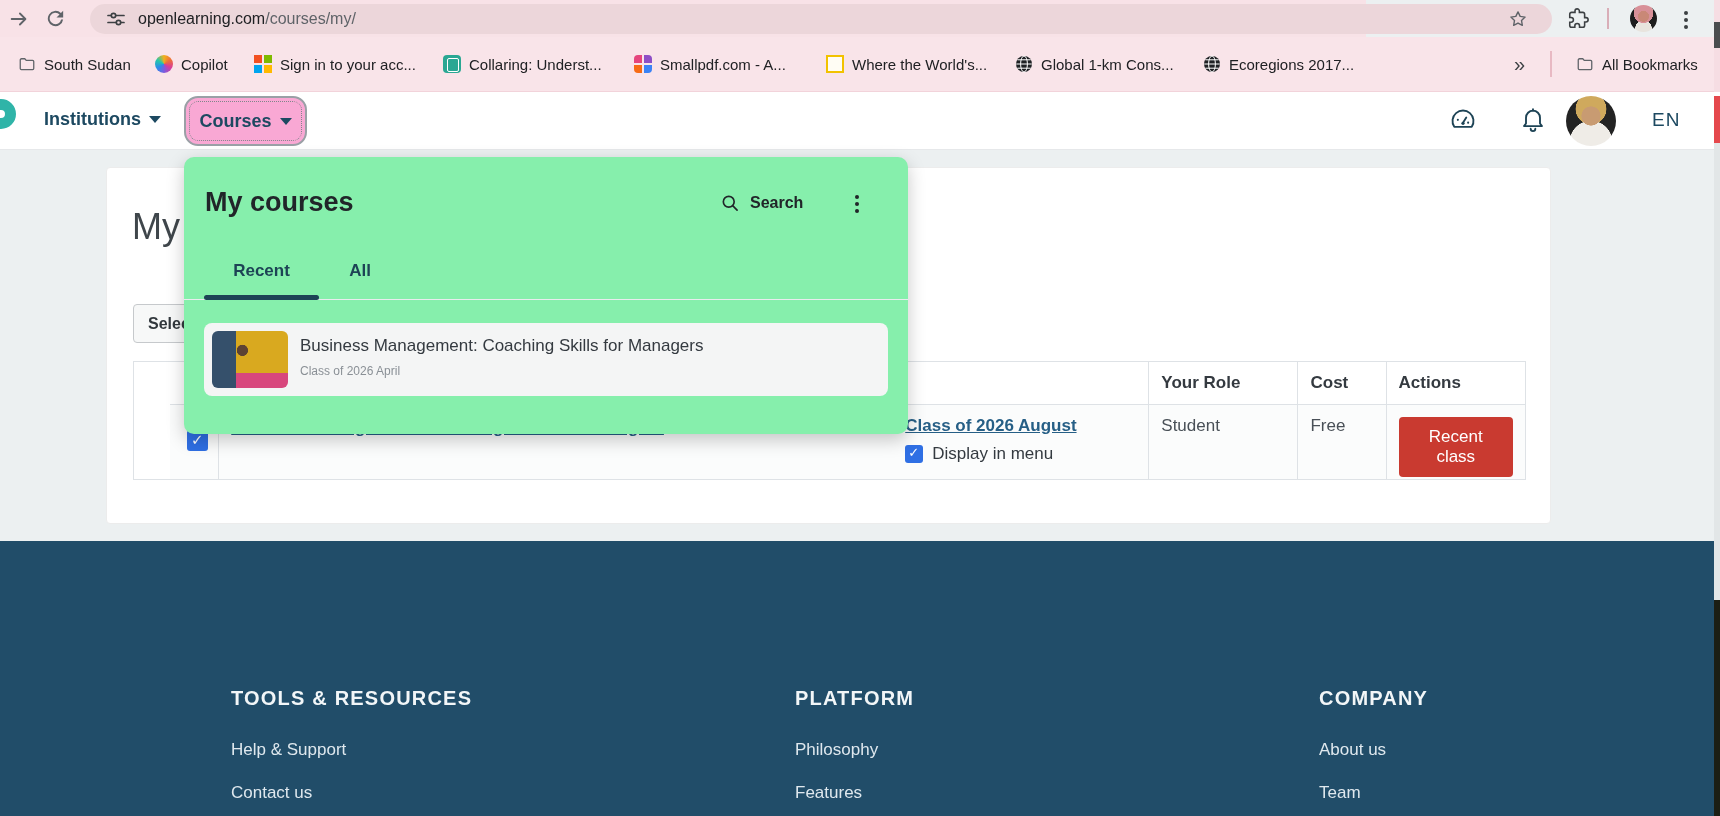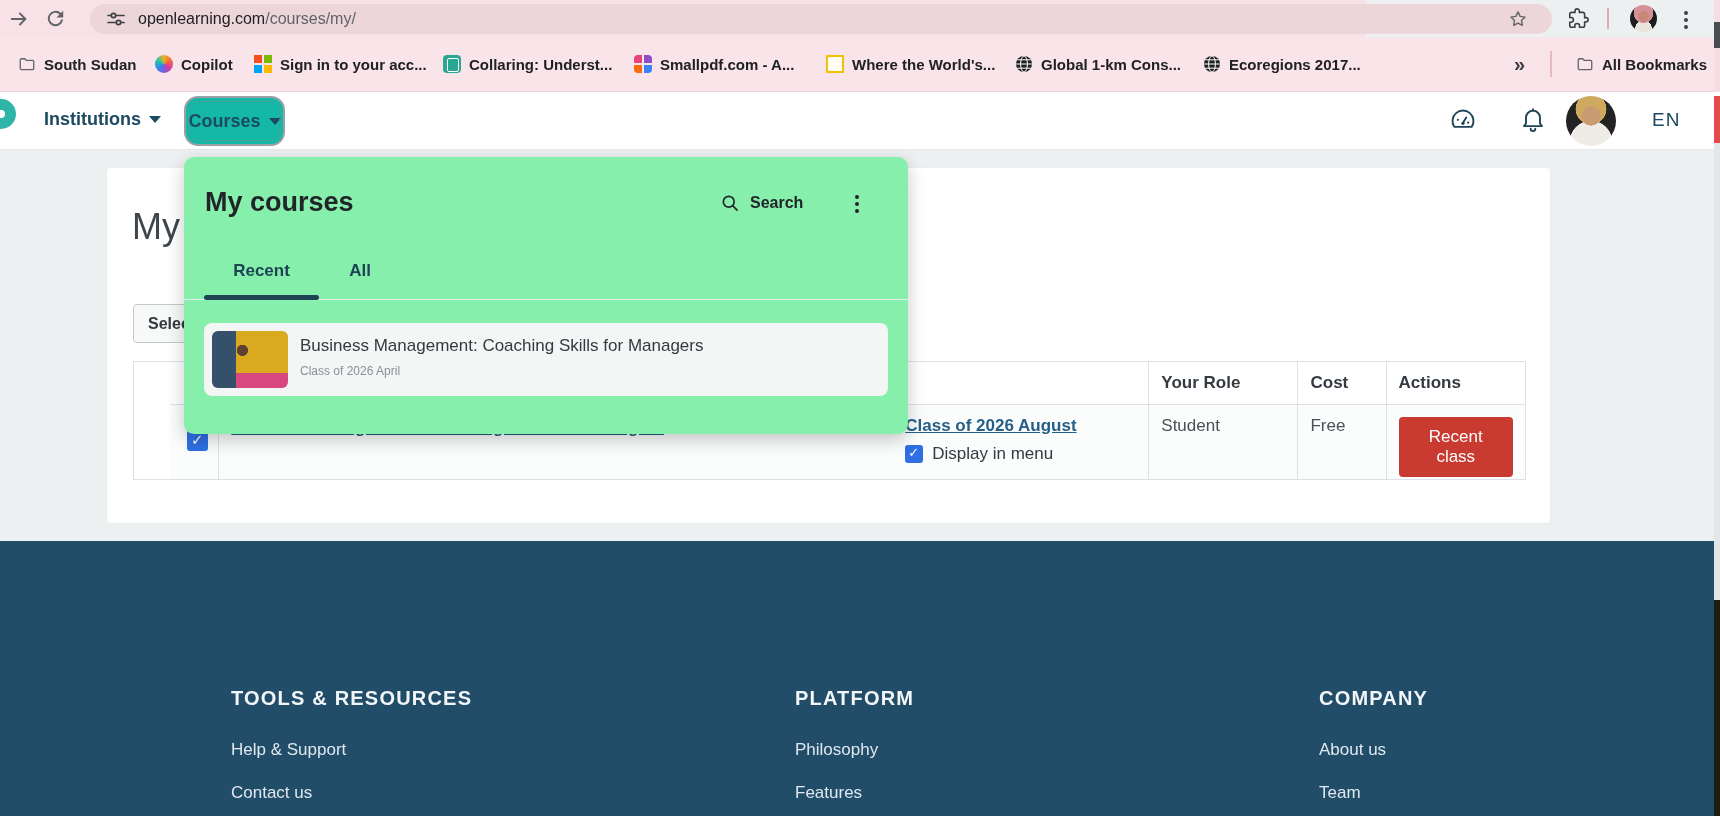--- a/index.html
+++ b/index.html
@@ -19,21 +19,21 @@
   .ext-icon { left:1568px; top:8px; width:21px; height:21px; color:#3c4043; }
   .tb-sep { left:1607px; top:8px; width:2px; height:21px; background:#d9aeb8; }
   .tb-avatar { left:1630px; top:5px; width:27px; height:27px; border-radius:50%;
     background: radial-gradient(circle at 50% 42%, #c98877 0 26%, rgba(0,0,0,0) 27%),
                 radial-gradient(circle at 50% 30%, #d89098 0 42%, rgba(0,0,0,0) 43%),
                 radial-gradient(circle at 50% 88%, #e8e4de 0 30%, rgba(0,0,0,0) 31%), #1d1d1d; }
   .kebab { display:flex; flex-direction:column; gap:3px; align-items:center; }
   .kebab i { width:4px; height:4px; border-radius:50%; background:#3c4043; display:block; }
   .tb-kebab { left:1684px; top:11px; }
 
-  .bookmarks { left:0; top:37px; width:1720px; height:55px; background:#f9e4e9; border-bottom:1px solid #f2d3da;font-weight:bold; }
+  .bookmarks { left:0; top:37px; width:1720px; height:55px; background:#f9e4e9; border-bottom:1px solid #f2d3da; }
   .bm { position:absolute; top:50%; transform:translateY(-50%); display:flex; gap:8px; align-items:center;
         font-size:15px; color:#202124; white-space:nowrap; }
   .fav { width:18px; height:18px; flex:0 0 auto; }
   .fav-folder { color:#5f6368; }
   .fav-copilot { border-radius:50%; background:conic-gradient(#f3b01c,#ef6d3a,#d83b9d,#7b5ce0,#2a8de9,#26c6a9,#f3b01c); }
   .fav-ms { background:
       linear-gradient(#f9e4e9,#f9e4e9) 50% 0/2px 100% no-repeat,
       linear-gradient(#f9e4e9,#f9e4e9) 0 50%/100% 2px no-repeat,
       conic-gradient(#7fba00 0 25%, #ffb900 0 50%, #00a4ef 0 75%, #f25022 0); }
   .fav-collaring { border-radius:4px; background:#2aa793; position:relative; }
@@ -44,21 +44,21 @@
       conic-gradient(#8e4ec6 0 25%, #3b82f6 0 50%, #f76b15 0 75%, #e5457d 0); }
   .fav-yellow { border:2.5px solid #f2c200; background:#fffdf4; }
   .bm-chevron { font-size:20px; color:#3c4043; }
   .bm-sep { left:1550px; top:14px; width:2px; height:26px; background:#e8b9c3; position:absolute; }
 
   
   .sitenav { left:0; top:92px; width:1720px; height:58px; background:#fff; border-bottom:1px solid #e6e8ea; }
   .logo-ring { left:-14px; top:99px; width:30px; height:30px; border:11px solid #2fb4a8; border-radius:50%; background:#fff; }
   .nav-item { position:absolute; display:flex; align-items:center; gap:8px; color:#1d4961; font-size:18px; font-weight:700; }
   .caret-down { width:0; height:0; border-left:6px solid transparent; border-right:6px solid transparent; border-top:7px solid #1d4961; }
-  .courses-btn { left:184px; top:96px; width:101px; height:50px; background:#14b8a6; border:2px solid #9aa0a6;
+  .courses-btn { left:184px; top:96px; width:123px; height:50px; background:#f9a8d4; border:2px solid #9aa0a6;
                  border-radius:14px; outline:1px dotted #80868b; outline-offset:-6px;
                  display:flex; align-items:center; justify-content:center; gap:8px;
                  color:#1d4961; font-size:18px; font-weight:700; }
   .nav-icon { position:absolute; width:28px; height:28px; color:#1d4355; }
   .nav-avatar { left:1566px; top:96px; width:50px; height:50px; border-radius:50%;
     background: radial-gradient(circle at 50% 40%, #c89b72 0 24%, rgba(0,0,0,0) 25%),
                 radial-gradient(circle at 50% 26%, #cfa95d 0 34%, rgba(0,0,0,0) 35%),
                 radial-gradient(circle at 50% 92%, #efece7 0 40%, rgba(0,0,0,0) 41%), #232323; }
   .lang { left:1652px; top:109px; font-size:19px; color:#1d4961; font-weight:400; letter-spacing:1px; }
 

